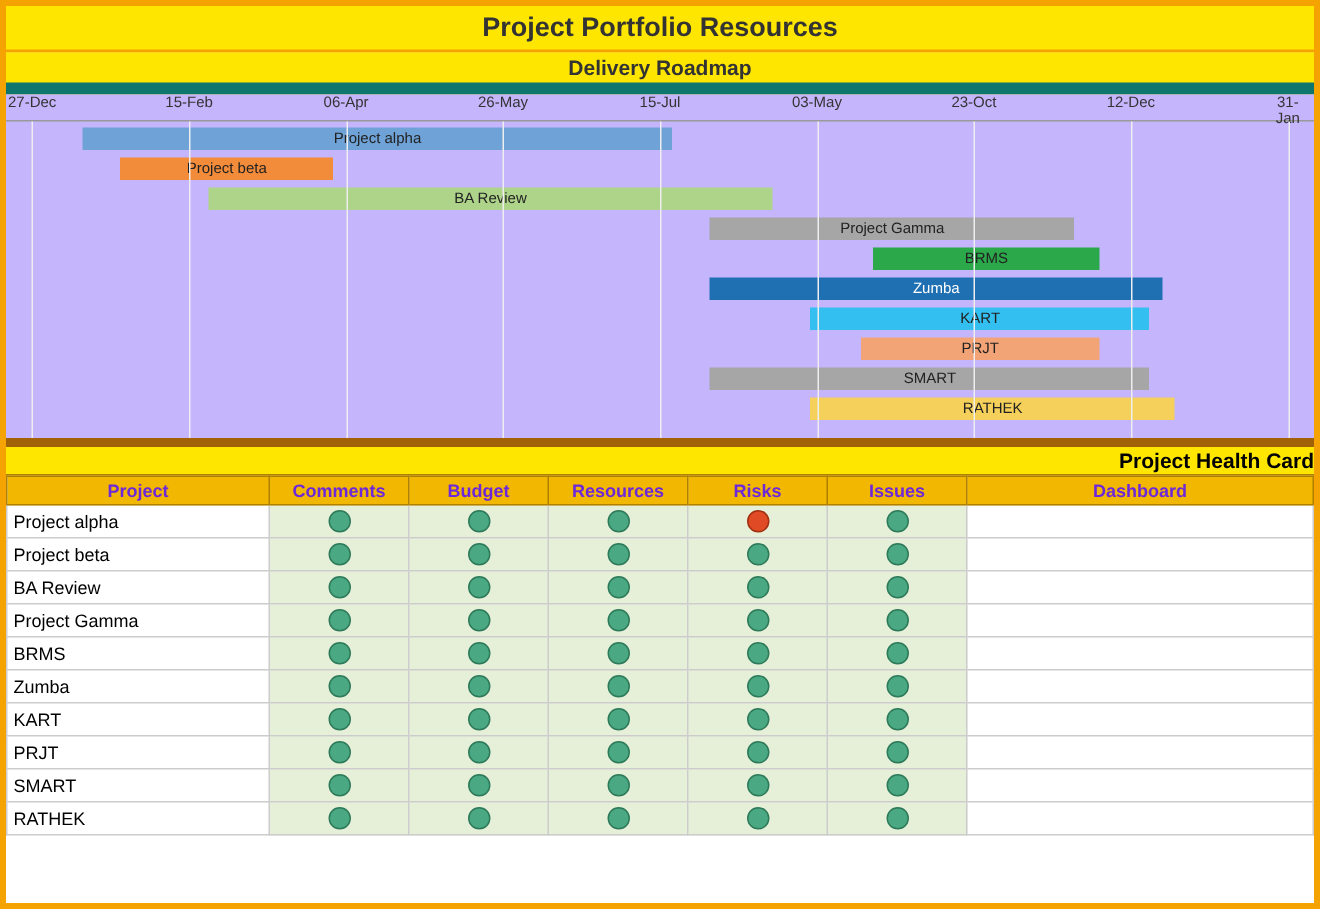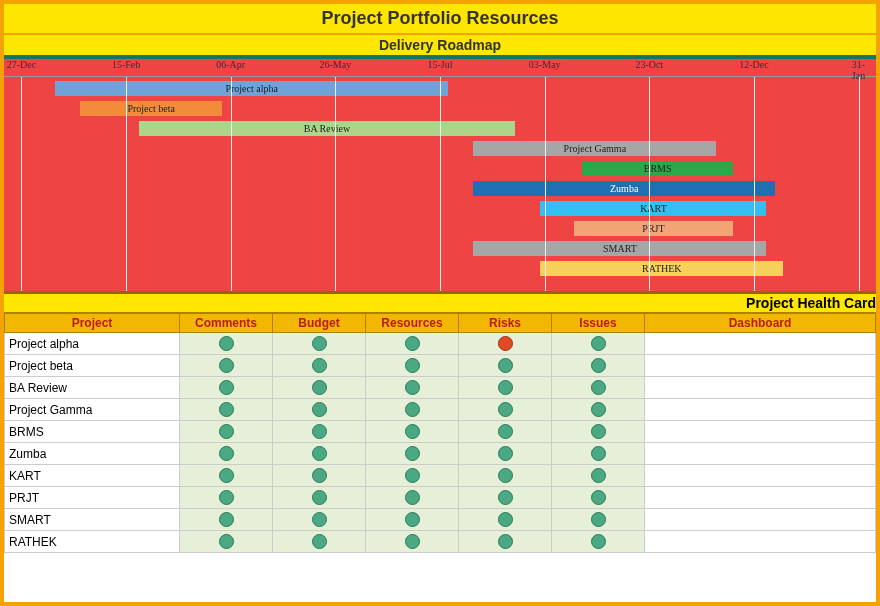--- a/index.html
+++ b/index.html
@@ -15,33 +15,32 @@
     background: #ffe600;
     border-bottom: 2px solid #f5a300;
     text-align: center;
     font-weight: bold;
     font-size: 18px;
     padding: 4px 0;
     color: #333;
   }
   .subtitle-bar {
     background: #ffe600;
-    border-bottom: 4px solid #0f766e;
+    border-bottom: 8px solid #0f766e;
     text-align: center;
     font-weight: bold;
     font-size: 14px;
     padding: 2px 0;
     color: #333;
   }
   .roadmap {
     position: relative;
     height: 235px;
-    background: #ef4444;
-    border-bottom: 3px solid #a16207;
-    font-family: Liberation Serif, serif;
+    background: #c4b5fd;
+    border-bottom: 6px solid #a16207;
   }
   .axis {
     position: relative;
     height: 18px;
     border-bottom: 1px solid #999;
   }
   .tick {
     position: absolute;
     top: 0;
     font-size: 10px;
@@ -83,21 +82,21 @@
     width: 100%;
     border-collapse: collapse;
     table-layout: fixed;
   }
   .health-table th {
     background: #f2b700;
     border: 1px solid #b08000;
     font-size: 12px;
     font-weight: bold;
     padding: 2px 4px;
-    color: #b91c1c;
+    color: #6d28d9;
   }
   .health-table td {
     border: 1px solid #ccc;
     padding: 0;
     height: 22px;
     font-size: 12px;
   }
   .health-table td.proj {
     padding-left: 4px;
     background: #fff;

